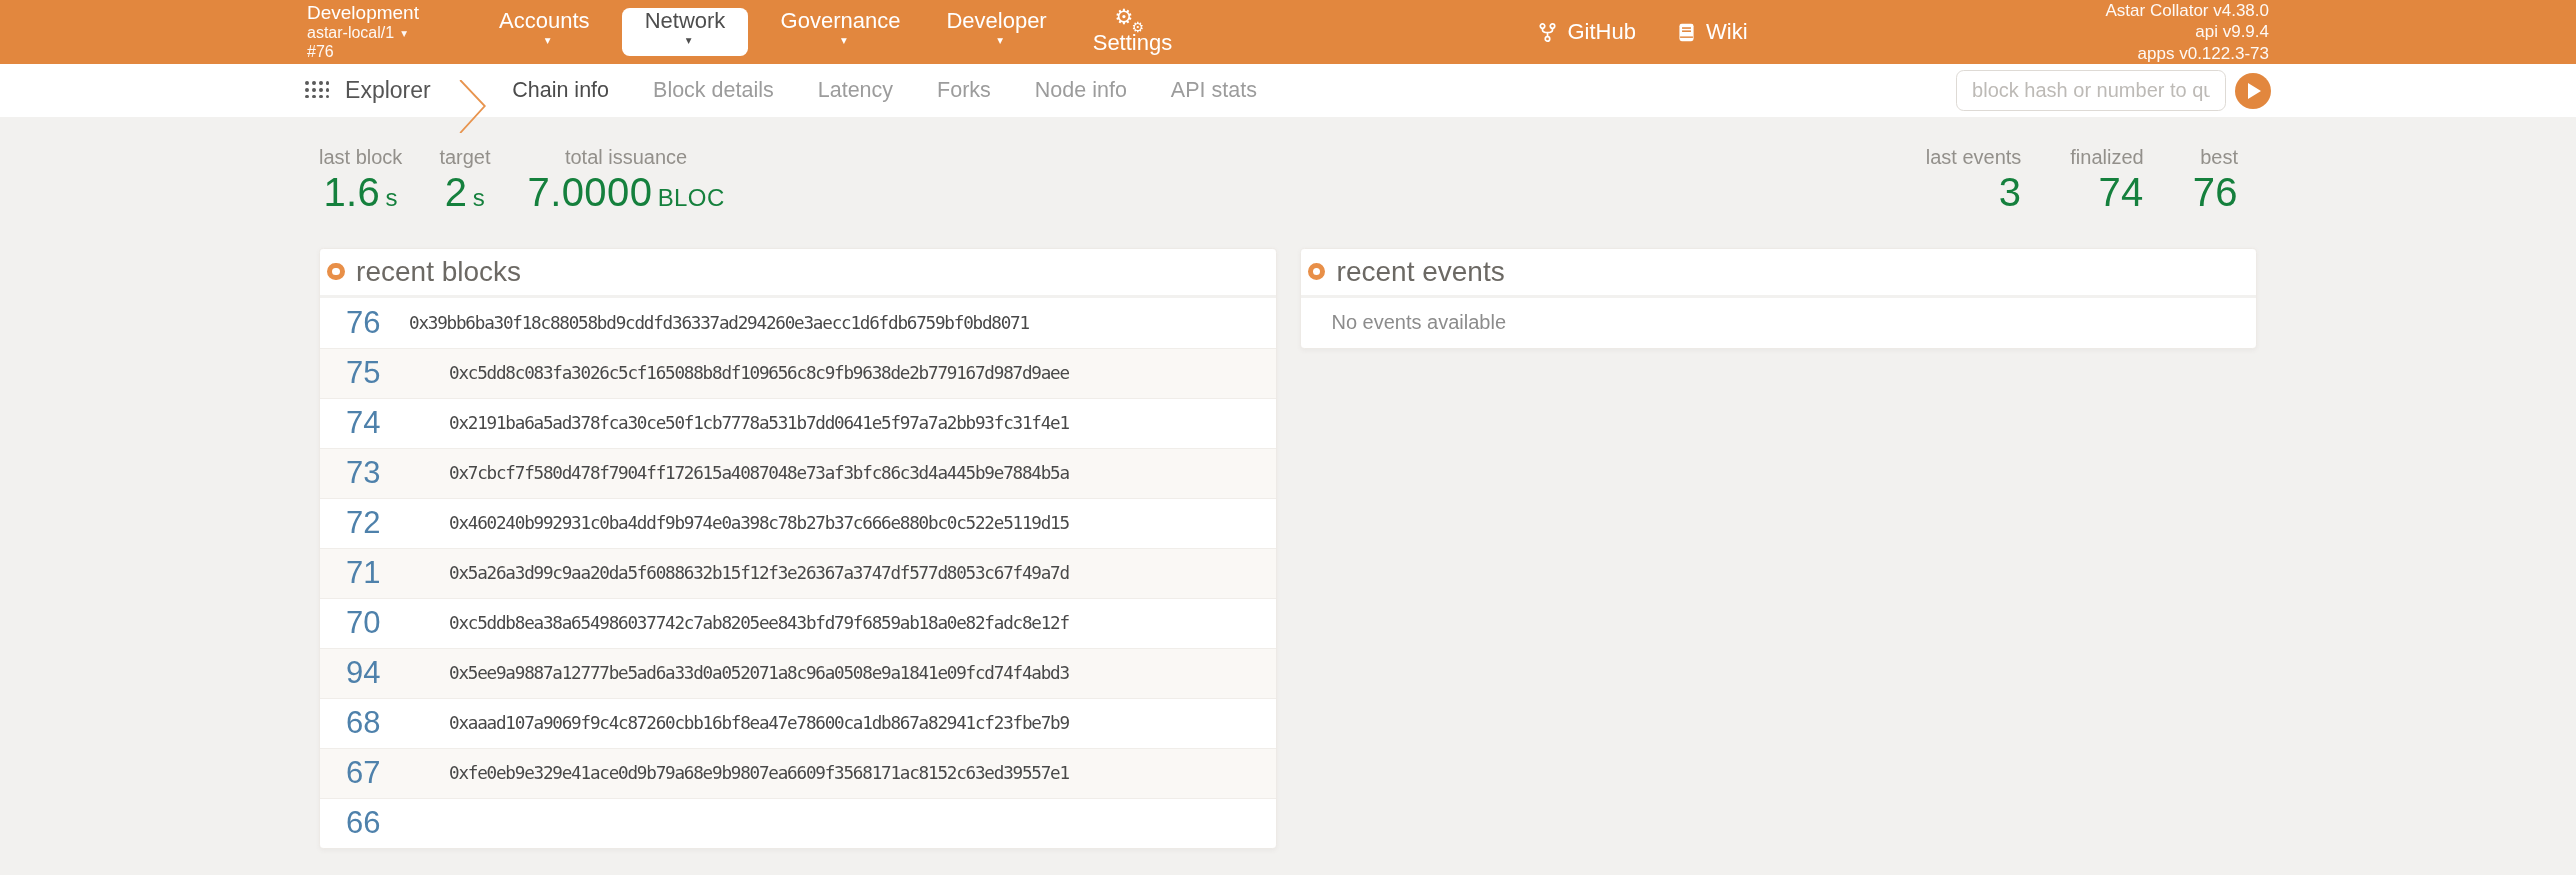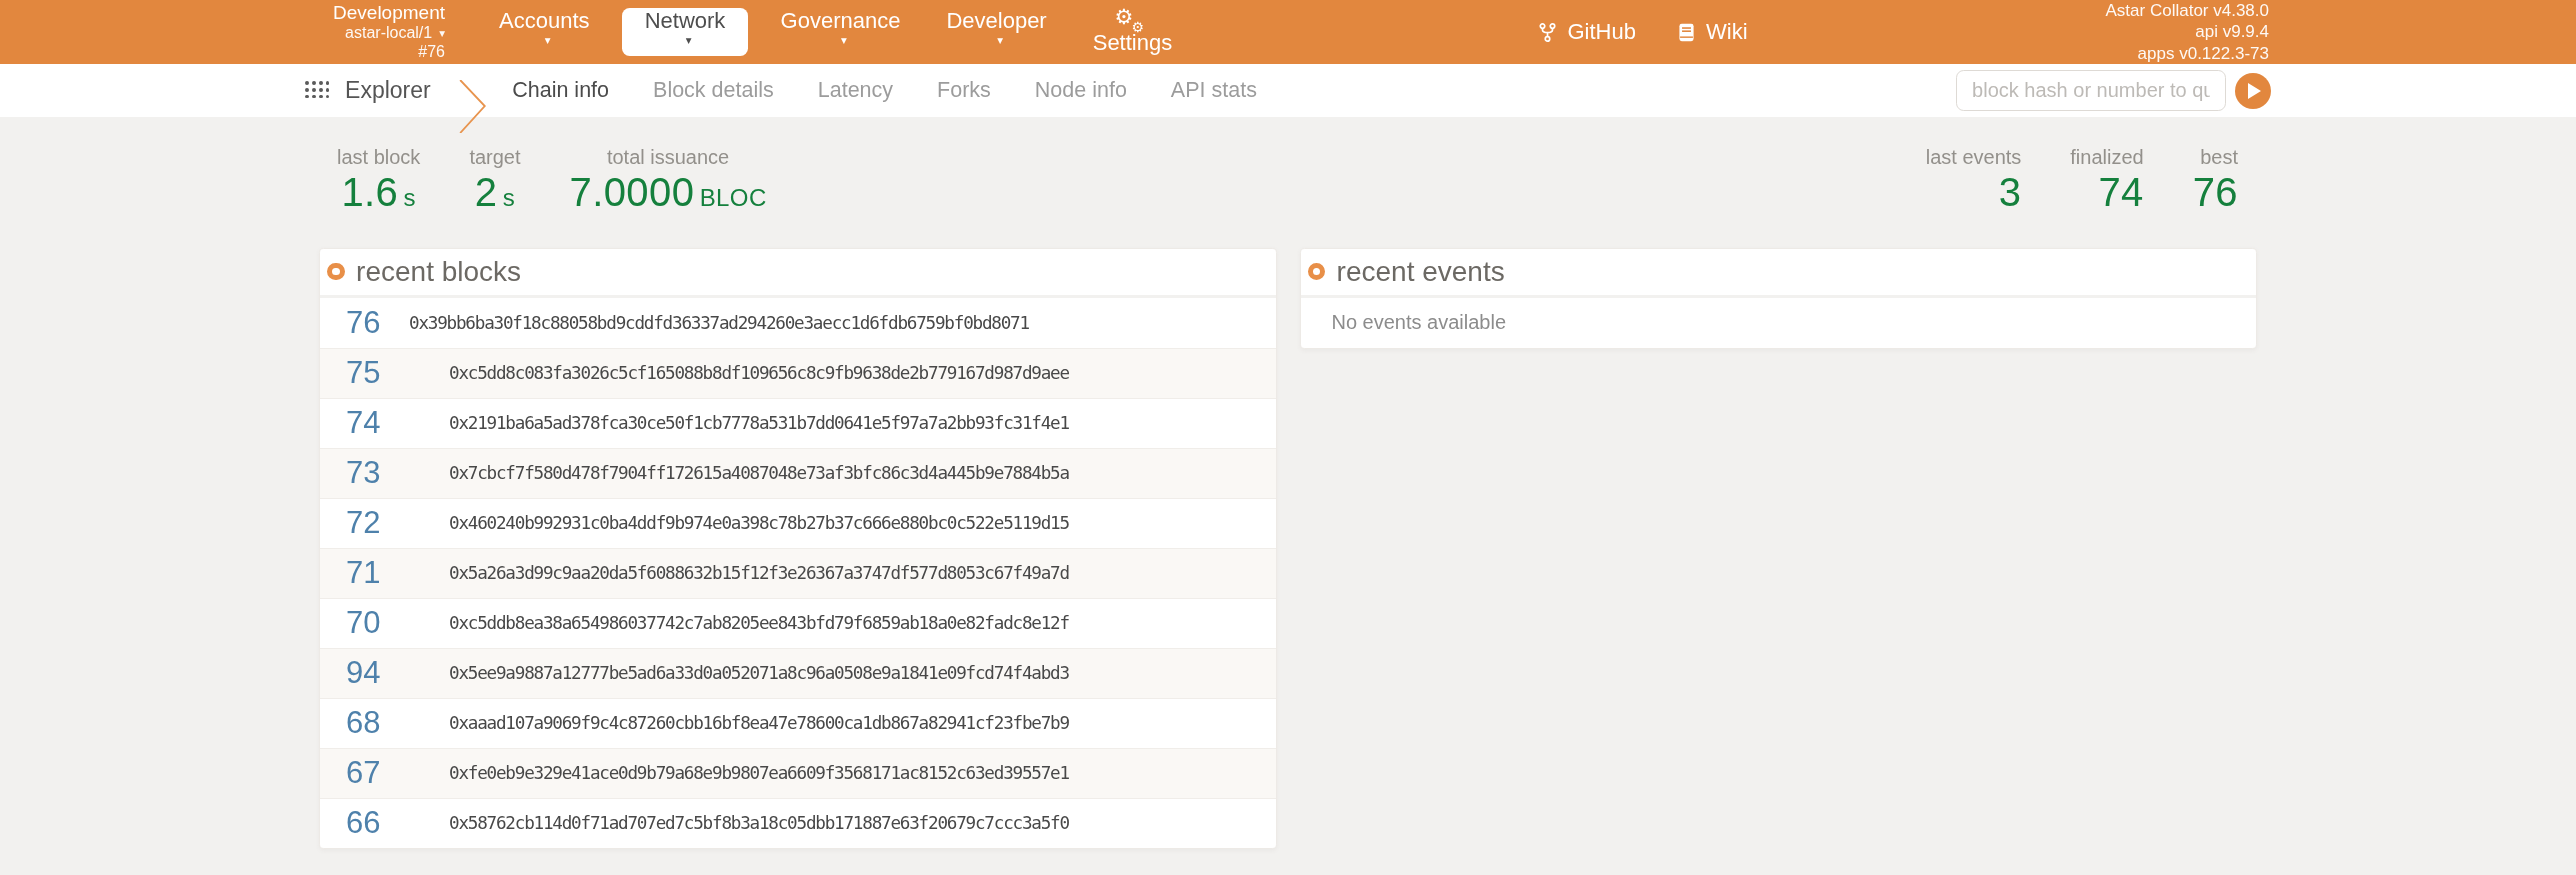--- a/index.html
+++ b/index.html
@@ -10,21 +10,21 @@
     overflow:hidden;
     -webkit-font-smoothing:antialiased;
   }
 
   
   .topbar {
     height:64px; background:#e2873e; color:#fff;
     display:flex; align-items:center;
     padding:0 307px;
   }
-  .net-selector { width:138px; text-align:right; line-height:1.18; cursor:pointer; }
+  .net-selector { width:138px; text-align:left; line-height:1.18; cursor:pointer; }
   .net-selector .l1 { font-size:19px; }
   .net-selector .l2 { font-size:16px; opacity:.95; }
   .net-selector .l3 { font-size:16px; opacity:.95; }
   .caret { font-size:11.5px; margin-left:7px; display:inline-block; transform:translateY(-0.8px); }
   .menus { display:flex; align-items:center; margin-left:31px; }
   .menu-item {
     display:flex; align-items:center; padding:0 23px; height:48px;
     font-size:22px; color:#fff; cursor:pointer; white-space:nowrap; border-radius:7.7px;flex-direction:column;
   }
   .menu-item.active { background:#fff; color:#4e4e4e; margin:0 9.2px; }
@@ -59,21 +59,21 @@
   }
   .searchbox input::placeholder { color:#bdbab6; }
   .search-btn {
     width:36px; height:36px; border-radius:50%; background:#e2873e; border:none;
     margin-left:9.2px; display:flex; align-items:center; justify-content:center; cursor:pointer;
   }
   .play-tri { width:0; height:0; border-top:8.4px solid transparent; border-bottom:8.4px solid transparent; border-left:13px solid #fff; margin-left:3.8px; }
 
   
   .summary { display:flex; align-items:flex-start; padding:0 307px; margin-top:29px; }
-  .sum-left { display:flex; gap:49px; margin-left:30px; }
+  .sum-left { display:flex; gap:37px; margin-left:12px; }
   .sum-right { display:flex; gap:49px; margin-left:auto; padding-right:31px; }
   .sum-item { text-align:center; }
   .sum-right .sum-item { text-align:right; }
   .sum-label { font-size:20px; color:#93908b; margin-bottom:1.5px; white-space:nowrap; }
   .sum-value { font-size:40px; font-weight:200; color:#15803d; letter-spacing:0.4px; line-height:1.05; white-space:nowrap; }
   .sum-value .unit { font-size:24px; margin-left:5.4px; }
 
   
   .cards { display:flex; gap:23px; padding:0 319px; margin-top:35px; align-items:flex-start; }
   .card {
@@ -268,21 +268,20 @@
         <div class="block-row">
           <div class="block-num">68</div>
           <div class="block-hash">0xaaad107a9069f9c4c87260cbb16bf8ea47e78600ca1db867a82941cf23fbe7b9</div>
         </div>
         <div class="block-row">
           <div class="block-num">67</div>
           <div class="block-hash">0xfe0eb9e329e41ace0d9b79a68e9b9807ea6609f3568171ac8152c63ed39557e1</div>
         </div>
         <div class="block-row">
           <div class="block-num">66</div>
-          <div class="block-hash">0x58762cb114d0f71ad707ed7c5bf8b3a18c05dbb171887e63f20679c7ccc3a5f0</div>
         </div>
       </div>
   </div>
 
   <div class="card">
     <div class="card-header">
       <span class="donut"></span>
       <span class="card-title">recent events</span>
     </div>
     <div class="events-empty">No events available</div>

